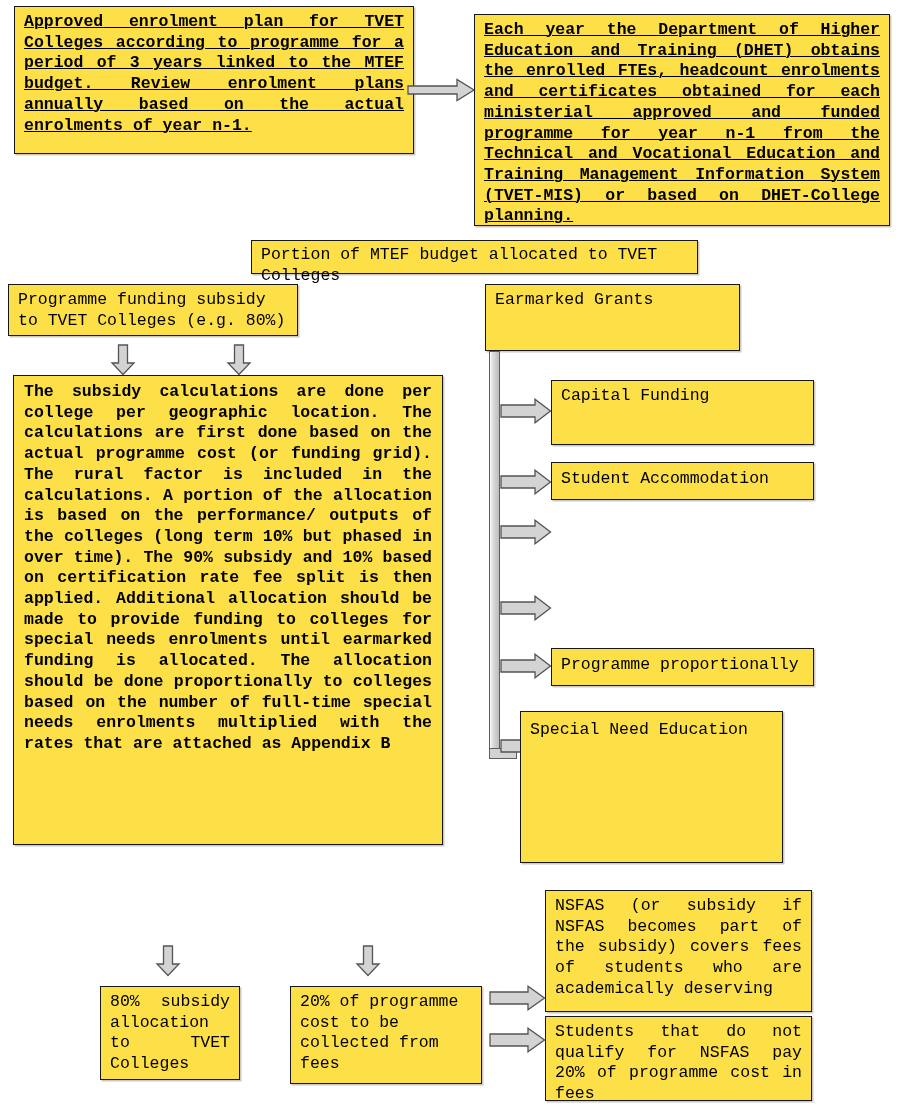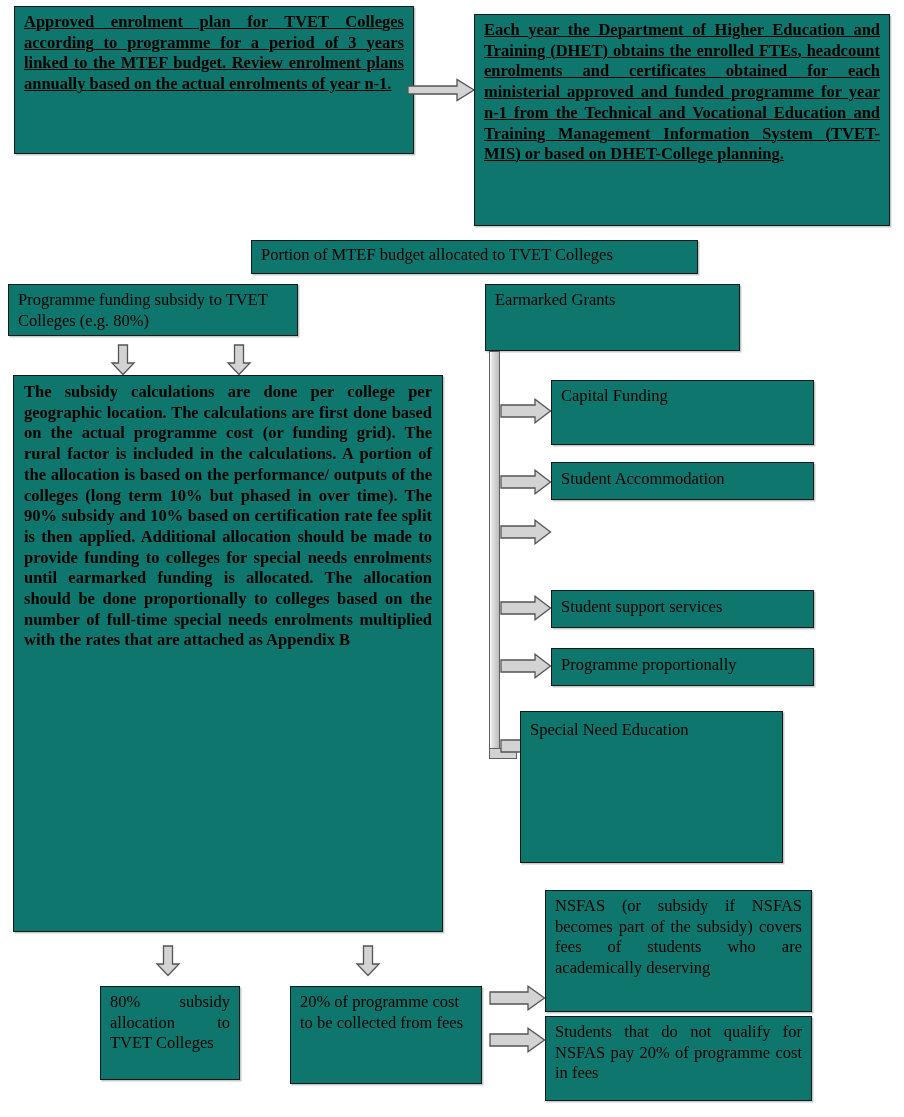--- a/index.html
+++ b/index.html
@@ -17,23 +17,24 @@
     width: 904px;
     height: 1117px;
     background: #ffffff;
     overflow: hidden;
   }
 
   
   .box {
     position: absolute;
     box-sizing: border-box;
-    background: #0f766e;
+    background: #fde047;
     border: 1.4px solid #16181a;
     box-shadow: 1.5px 1.5px 0 0 #c9c9c9;
+    font-family: Liberation Mono, monospace;
   }
   .box .txt {
     display: block;
     padding: 5px 9px 4px 9px;
     font-size: 16.5px;
     line-height: 1.255;
     color: #000000;
   }
   .box.justify .txt {
     text-align: justify;
@@ -99,21 +100,21 @@
     <svg width="26" height="32" viewBox="0 0 26 32">
       <path d="M8.5 1 L17.5 1 L17.5 19 L24 19 L13 30.5 L2 19 L8.5 19 Z" fill="#d3d3d3" stroke="#545454" stroke-width="1.3" stroke-linejoin="miter"></path>
     </svg>
   </span>
   <span class="arrow" style="left:226px; top:344px; width:26px; height:32px;">
     <svg width="26" height="32" viewBox="0 0 26 32">
       <path d="M8.5 1 L17.5 1 L17.5 19 L24 19 L13 30.5 L2 19 L8.5 19 Z" fill="#d3d3d3" stroke="#545454" stroke-width="1.3" stroke-linejoin="miter"></path>
     </svg>
   </span>
 
-  <div class="box bold justify" style="left:13px; top:375px; width:430px; height:557px;">
+  <div class="box bold justify" style="left:13px; top:375px; width:430px; height:470px;">
     <span class="txt" style="padding:6px 10px;">The subsidy calculations are done per college per geographic location. The calculations are first done based on the actual programme cost (or funding grid). The rural factor is included in the calculations. A portion of the allocation is based on the performance/ outputs of the colleges (long term 10% but phased in over time). The 90% subsidy and 10% based on certification rate fee split is then applied. Additional allocation should be made to provide funding to colleges for special needs enrolments until earmarked funding is allocated. The allocation should be done proportionally to colleges based on the number of full-time special needs enrolments multiplied with the rates that are attached as Appendix B</span>
   </div>
 
   <div class="spine" style="left:489px; top:351px; width:11px; height:405px;"></div>
 
   <div class="spine" style="left:489px; top:748px; width:28px; height:11px; background:#d3d3d3;"></div>
 
   <span class="arrow" style="left:500px; top:398px; width:52px; height:26px;">
     <svg width="52" height="26" viewBox="0 0 52 26">
       <path d="M1 7 L35 7 L35 1.2 L50.5 13 L35 24.8 L35 19 L1 19 Z" fill="#d3d3d3" stroke="#545454" stroke-width="1.3" stroke-linejoin="miter"></path>
@@ -152,23 +153,20 @@
 
   <div class="box" style="left:551px; top:380px; width:263px; height:65px;">
     <span class="txt">Capital Funding</span>
   </div>
 
   <div class="box" style="left:551px; top:462px; width:263px; height:38px;">
     <span class="txt" style="padding-top:6px;">Student Accommodation</span>
   </div>
 
 
-  <div class="box" style="left:551px; top:590px; width:263px; height:38px;">
-    <span class="txt" style="padding-top:6px;">Student support services</span>
-  </div>
 
   <div class="box" style="left:551px; top:648px; width:263px; height:38px;">
     <span class="txt" style="padding-top:6px;">Programme proportionally</span>
   </div>
 
   <div class="box" style="left:520px; top:711px; width:263px; height:152px;">
     <span class="txt" style="padding-top:8px;">Special Need Education</span>
   </div>
 
   <span class="arrow" style="left:155px; top:945px; width:26px; height:32px;">

